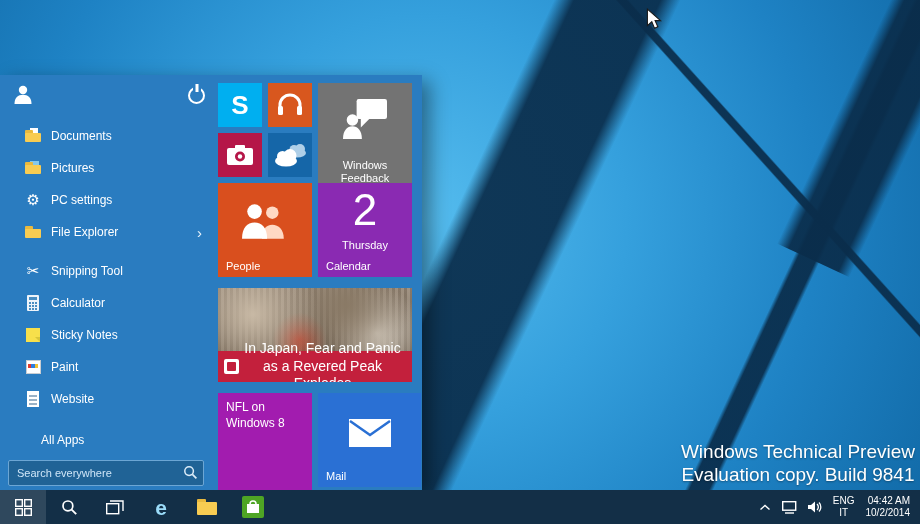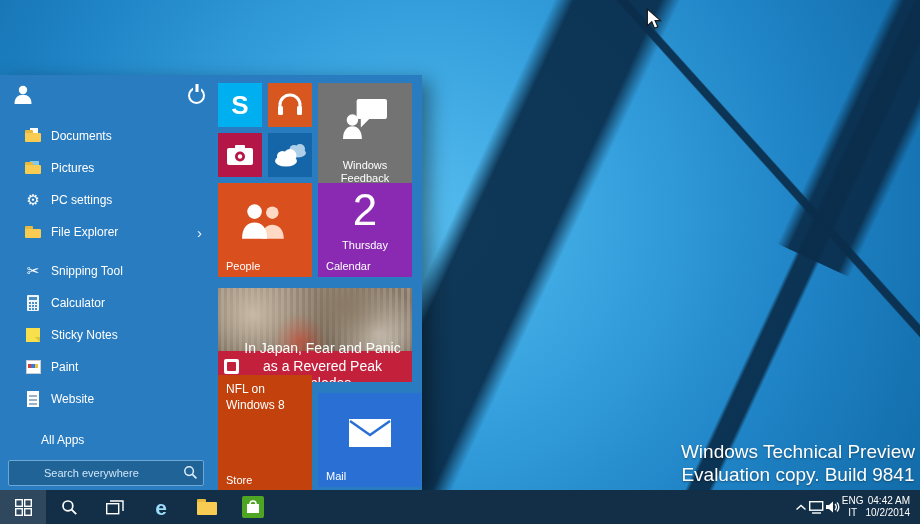--- a/index.html
+++ b/index.html
@@ -34,21 +34,21 @@
   .mi{display:flex;align-items:center;height:32px;padding:0 10px 0 14px;font-size:12px;color:#fff;}
   .mi .lbl{margin-left:9px;white-space:nowrap;}
   .mi .chev{margin-left:auto;font-size:15px;line-height:1;color:#e8f3fb;}
   .all-apps{position:absolute;top:350px;left:0;right:0;height:30px;}
   .all-apps .lbl{margin-left:27px;}
 
   .search-box{position:absolute;top:385px;left:8px;width:194px;height:24px;
     background:#206396;border:1px solid #6ca6d4;border-radius:2px;}
   .search-box input{position:absolute;left:0;top:0;width:100%;height:100%;box-sizing:border-box;
     background:transparent;border:0;outline:none;color:#eaf4fc;font-size:11px;padding:0 24px 0 8px;
-    font-family:"Liberation Sans",sans-serif;margin-left:27px;}
+    font-family:"Liberation Sans",sans-serif;}
   .search-box input::placeholder{color:#cfe6f8;opacity:1;}
   .search-box svg{position:absolute;right:5px;top:4px;}
 
   
   .ic{width:18px;height:18px;position:relative;flex:0 0 18px;}
   .ic .tab{position:absolute;left:1px;top:3px;width:8px;height:4px;background:#e9b93e;z-index:2;border-radius:1px 1px 0 0;}
   .ic .page{position:absolute;left:6px;top:1px;width:8px;height:10px;background:#fff;z-index:1;}
   .ic .photo{position:absolute;left:6px;top:2px;width:9px;height:9px;z-index:1;
     background:linear-gradient(180deg,#86c8ea 55%, #58a843 55%);}
   .ic .body{position:absolute;left:1px;top:6px;width:16px;height:9px;background:#f8cc52;z-index:3;border-radius:1px;}
@@ -88,35 +88,35 @@
       radial-gradient(circle at 66% 18%, #8a7a66 0%, rgba(138,122,102,0) 42%),
       radial-gradient(circle at 42% 55%, #b5432f 0%, rgba(181,67,47,0) 22%),
       radial-gradient(circle at 82% 48%, #d8d0c4 0%, rgba(216,208,196,0) 28%),
       repeating-linear-gradient(90deg, rgba(40,30,20,.18) 0 3px, rgba(255,255,255,.06) 3px 6px),
       linear-gradient(180deg,#9c8d7c,#6d5f50);}
   .news-band{position:absolute;left:0;right:0;bottom:0;height:31px;background:#c3203c;
     display:flex;align-items:center;padding:0 6px;}
   .news-badge{width:15px;height:15px;background:#fff;border-radius:2px;position:relative;flex:0 0 15px;}
   .news-badge::before{content:"";position:absolute;left:3px;top:3px;width:9px;height:9px;background:#c3203c;border-radius:1px;}
   .news-text{flex:1;font-size:14px;line-height:1.25;text-align:center;padding:0 4px;}
-  .t-store{left:0;top:292px;width:94px;height:116px;background:#c2410c;}
+  .t-store{left:0;top:310px;width:94px;height:116px;background:#a21caf;}
   .store-content{position:absolute;top:7px;left:8px;right:10px;font-size:12px;line-height:1.3;}
   .t-mail{left:100px;top:310px;width:103px;height:94px;background:#2a70d4;}
   .center-ic{position:absolute;left:0;right:0;display:flex;justify-content:center;}
 
   
   .taskbar{position:absolute;left:0;bottom:0;width:920px;height:34px;background:#132f47;z-index:30;
     display:flex;align-items:stretch;}
   .tbtn{width:46px;display:flex;align-items:center;justify-content:center;background:none;border:0;padding:0;}
   .tbtn.start{background:rgba(255,255,255,.12);}
   .ie-e{font-size:21px;font-weight:bold;color:#9bdcf9;line-height:1;}
   .tb-folder{position:relative;width:20px;height:16px;}
   .tb-folder::before{content:"";position:absolute;left:0;top:0;width:9px;height:5px;background:#e9b93e;border-radius:1px 1px 0 0;}
   .tb-folder::after{content:"";position:absolute;left:0;top:3px;width:20px;height:13px;background:#f8cc52;border-radius:1px;}
-  .tb-tray{margin-left:auto;display:flex;align-items:center;gap:2px;padding-right:10px;color:#fff;font-size:10px;}
+  .tb-tray{margin-left:auto;display:flex;align-items:center;gap:11px;padding-right:10px;color:#fff;font-size:10px;}
   .tray-ic{display:flex;align-items:center;}
   .lang div{line-height:1.2;text-align:center;}
   .clock div{line-height:1.2;text-align:right;}
 
   .cursor{position:absolute;left:646px;top:8px;z-index:100;}
 </style>
 </head>
 <body>
 
 <div class="desktop">

